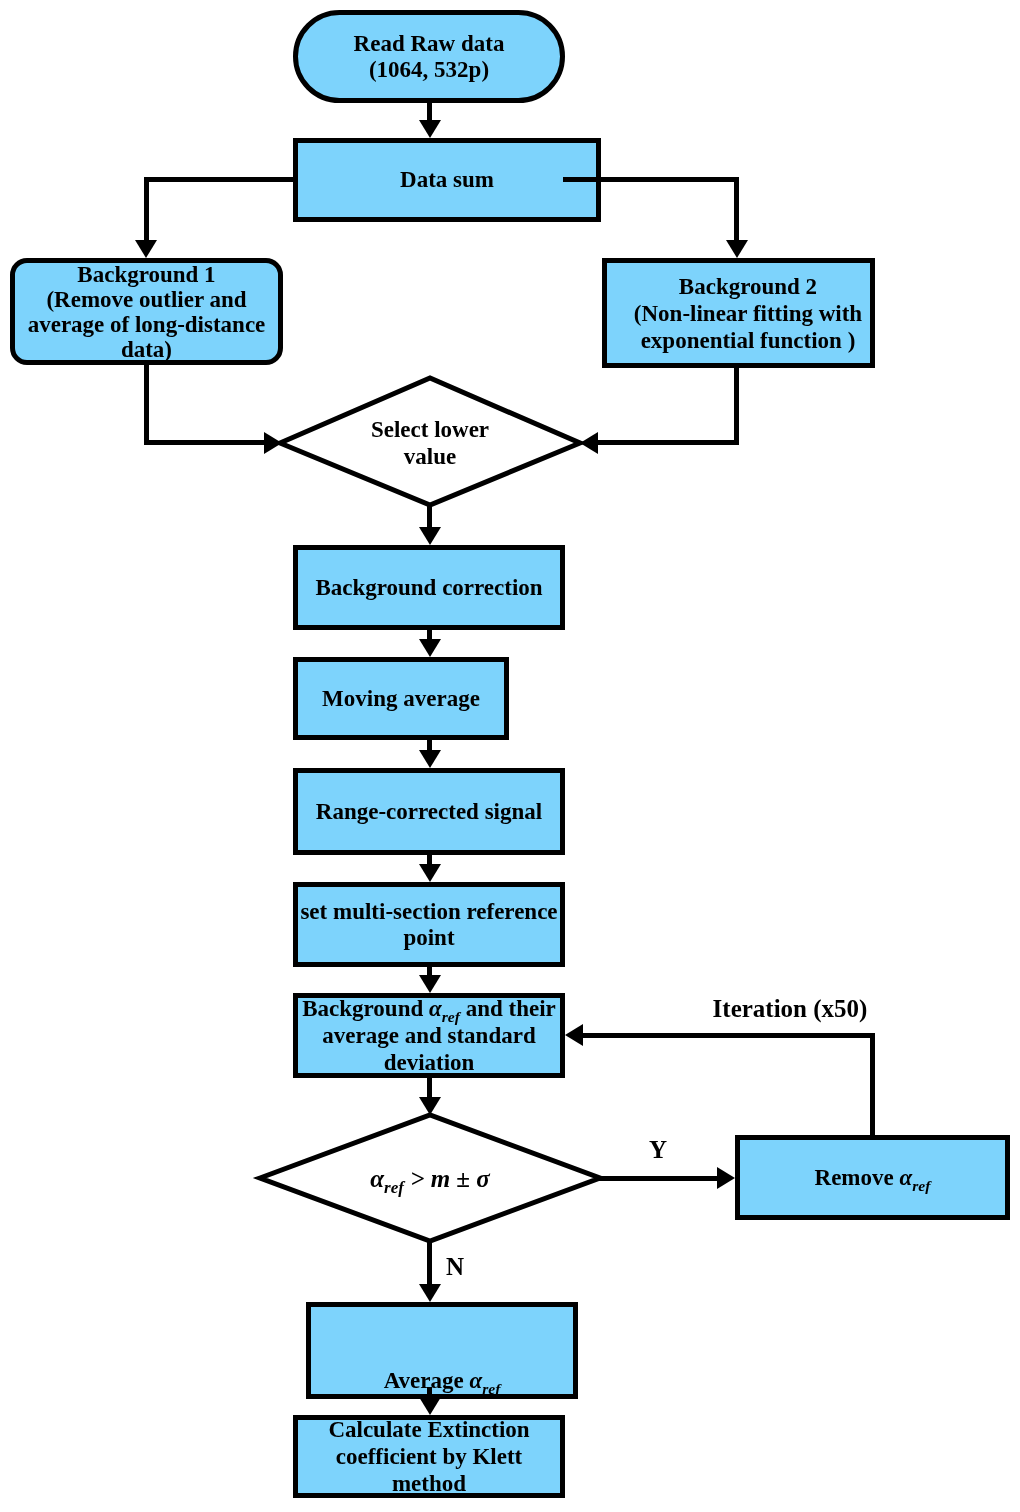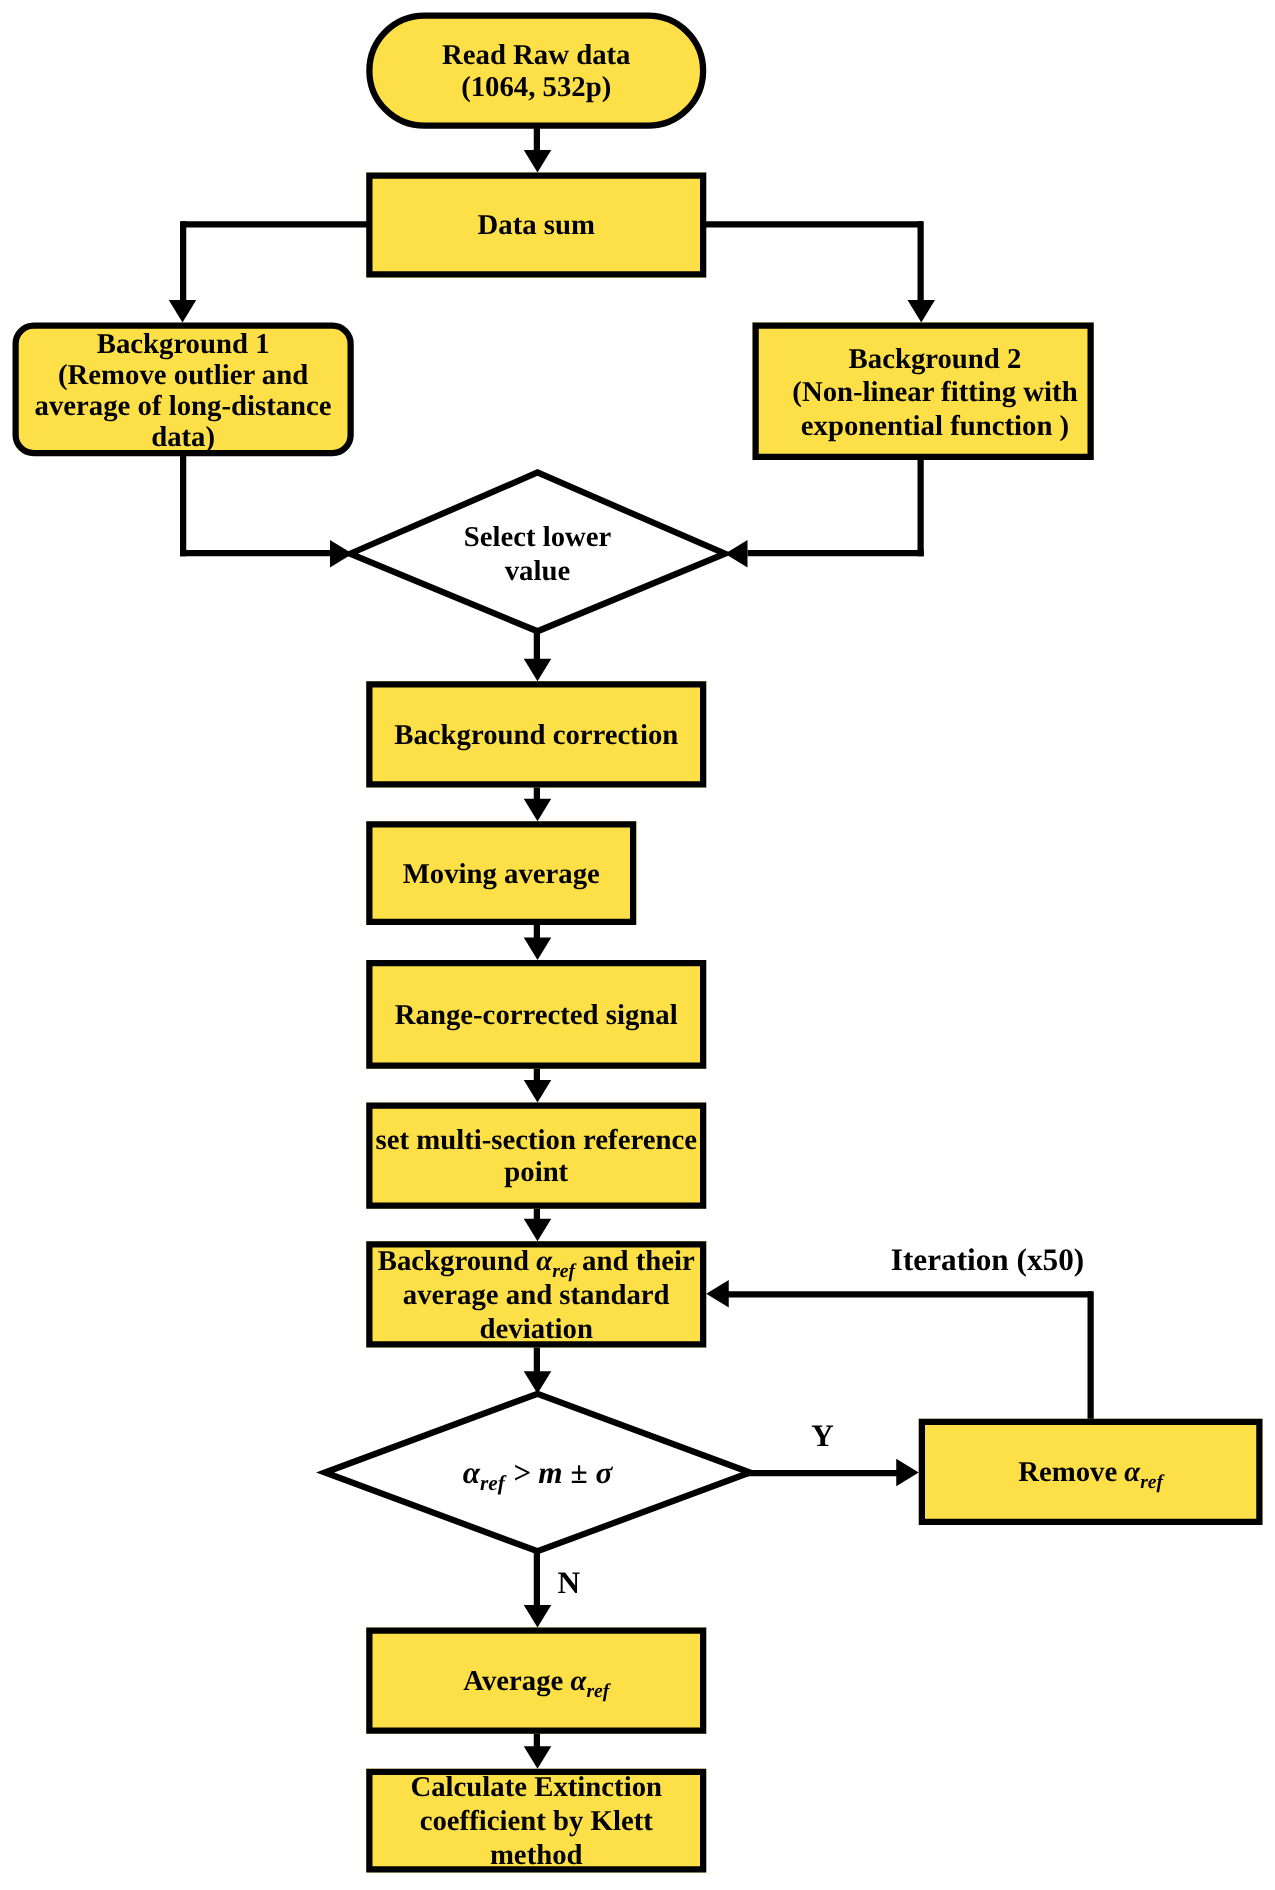--- a/index.html
+++ b/index.html
@@ -9,21 +9,21 @@
     background:#ffffff;
     font-family:"Liberation Serif", serif;
     font-weight:bold;
     color:#000;
     overflow:hidden;
   }
   .box{
     position:absolute;
     box-sizing:border-box;
     border:5px solid #000;
-    background:#fde047;
+    background:#7dd3fc;
     display:flex;
     align-items:center;
     justify-content:center;
     text-align:center;
     font-size:23px;
     line-height:26px;
   }
   .stadium{border-radius:47px;}
   .pre{white-space:pre-line;}
   .line{position:absolute;background:#000;}
@@ -53,21 +53,21 @@
 </head>
 <body>
 
 <div id="canvas">
 
   <div class="box stadium" style="left:293px;top:10px;width:272px;height:93px;">
     <div class="pre">Read Raw data
 (1064, 532p)</div>
   </div>
 
-  <div class="box" style="left:293px;top:138px;width:272px;height:84px;">
+  <div class="box" style="left:293px;top:138px;width:308px;height:84px;">
     <div class="pre">Data sum</div>
   </div>
 
   <div class="box" style="left:10px;top:258px;width:273px;height:107px;line-height:25px;border-radius:17px;">
     <div class="pre">Background 1
 (Remove outlier and
 average of long-distance
 data)</div>
   </div>
 
@@ -112,21 +112,21 @@
     <polygon points="5,68 175,5 345,68 175,131" fill="#ffffff" stroke="#000000" stroke-width="5"></polygon>
   </svg>
   <div class="diamond-text" style="left:305px;top:1140px;width:250px;height:76px;font-size:25px;">
     <i class="math"><span>α</span><sub>ref</sub><span> &gt; m ± σ</span></i>
   </div>
 
   <div class="box" style="left:735px;top:1135px;width:275px;height:85px;">
     <div><span>Remove </span><i class="math"><span>α</span><sub>ref</sub></i></div>
   </div>
 
-  <div class="box" style="left:293px;top:1302px;width:272px;height:85px;">
+  <div class="box" style="left:306px;top:1302px;width:272px;height:97px;align-items:flex-end;">
     <div><span>Average </span><i class="math"><span>α</span><sub>ref</sub></i></div>
   </div>
 
   <div class="box" style="left:293px;top:1415px;width:272px;height:83px;line-height:27px;">
     <div class="pre">Calculate Extinction
 coefficient by Klett
 method</div>
   </div>
 
   <div class="line" style="left:427px;top:101px;width:5px;height:22px;"></div>

